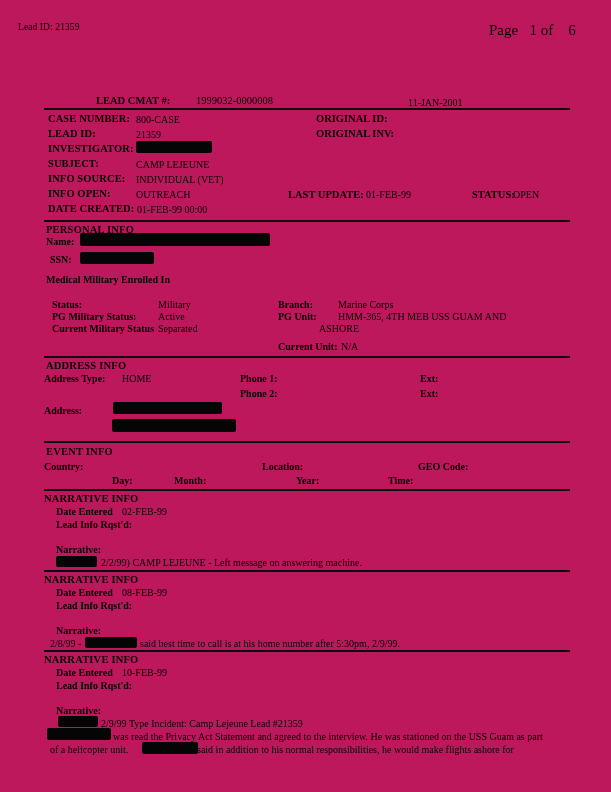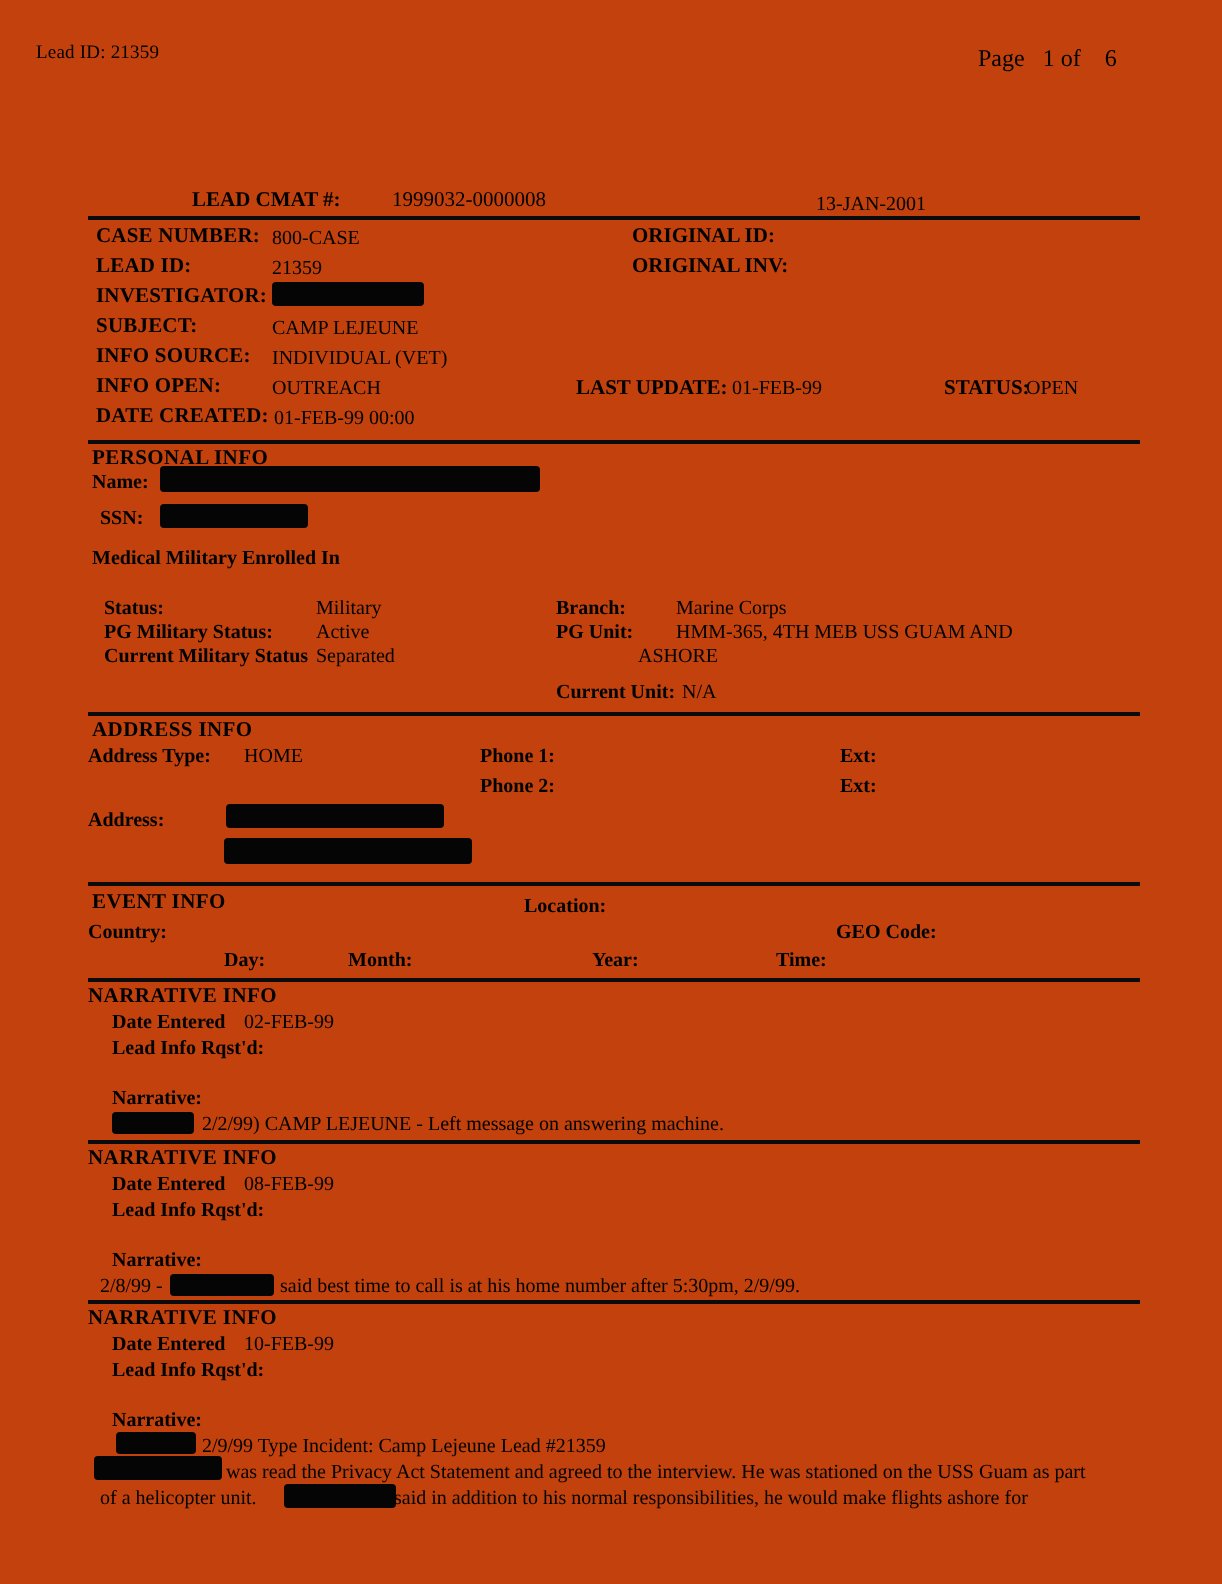--- a/index.html
+++ b/index.html
@@ -10,21 +10,21 @@
   }
   body {
     font-family: "Liberation Serif", "DejaVu Serif", serif;
     color: #000000;
   }
   #page {
     position: relative;
     width: 611px;
     height: 792px;
     overflow: hidden;
-    background: #c2410c;
+    background: #be185d;
   }
   
   .abs { position: absolute; }
   .rule {
     position: absolute;
     left: 44px;
     width: 526px;
     height: 2px;
     background: #0b0b0b;
   }
@@ -36,21 +36,21 @@
     border-radius: 2px;
   }
   
   .lead-id {
     left: 18px; top: 22px;
     font-size: 9.5px;
     letter-spacing: 0.1px;
   }
   .pager {
     left: 489px; top: 22px;
-    font-size: 12px;
+    font-size: 15px;
     white-space: pre;
   }
   .report-title {
     left: 0; top: 72px;
     width: 611px;
     text-align: center;
     font-size: 15.5px;
     font-weight: bold;
     letter-spacing: 0.6px;
   }
@@ -117,21 +117,21 @@
   <div class="abs lead-id">
     <span>Lead ID:</span>
     <span>21359</span>
   </div>
 
   <div class="abs pager">Page   1 of    6</div>
 
 
   <div class="abs cmat-label">LEAD CMAT #:</div>
   <div class="abs cmat-value">1999032-0000008</div>
-  <div class="abs cmat-date">13-JAN-2001</div>
+  <div class="abs cmat-date">11-JAN-2001</div>
 
   <div class="rule" style="top:108px;"></div>
 
   <div>
     <div class="case-label" style="top:113px;">CASE NUMBER:</div>
     <div class="case-value" style="top:114px;">800-CASE</div>
 
     <div class="case-label" style="top:128px;">LEAD ID:</div>
     <div class="case-value" style="top:129px;">21359</div>
 
@@ -222,21 +222,21 @@
   </div>
 
   <div class="rule" style="top:441px;"></div>
 
   <div>
     <div class="sect-head" style="top:446px;">EVENT INFO</div>
 
     <div class="fld-label" style="top:461px; left:44px;">Country:</div>
     <div class="fld-value" style="top:461px; left:100px;"></div>
 
-    <div class="fld-label" style="top:448px; left:262px;">Location:</div>
+    <div class="fld-label" style="top:461px; left:262px;">Location:</div>
     <div class="fld-value" style="top:461px; left:320px;"></div>
 
     <div class="fld-label" style="top:461px; left:418px;">GEO Code:</div>
     <div class="fld-value" style="top:461px; left:478px;"></div>
 
     <div class="fld-label" style="top:475px; left:112px;">Day:</div>
     <div class="fld-value" style="top:475px; left:142px;"></div>
 
     <div class="fld-label" style="top:475px; left:174px;">Month:</div>
     <div class="fld-value" style="top:475px; left:218px;"></div>

